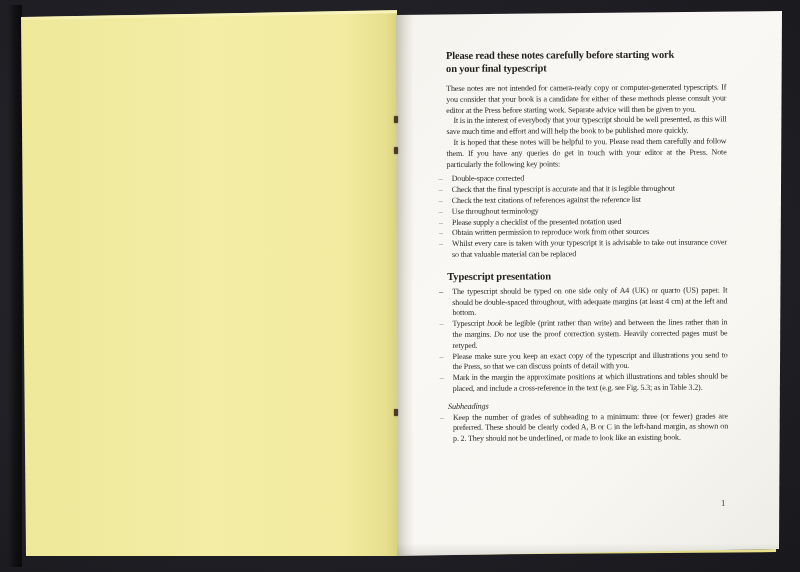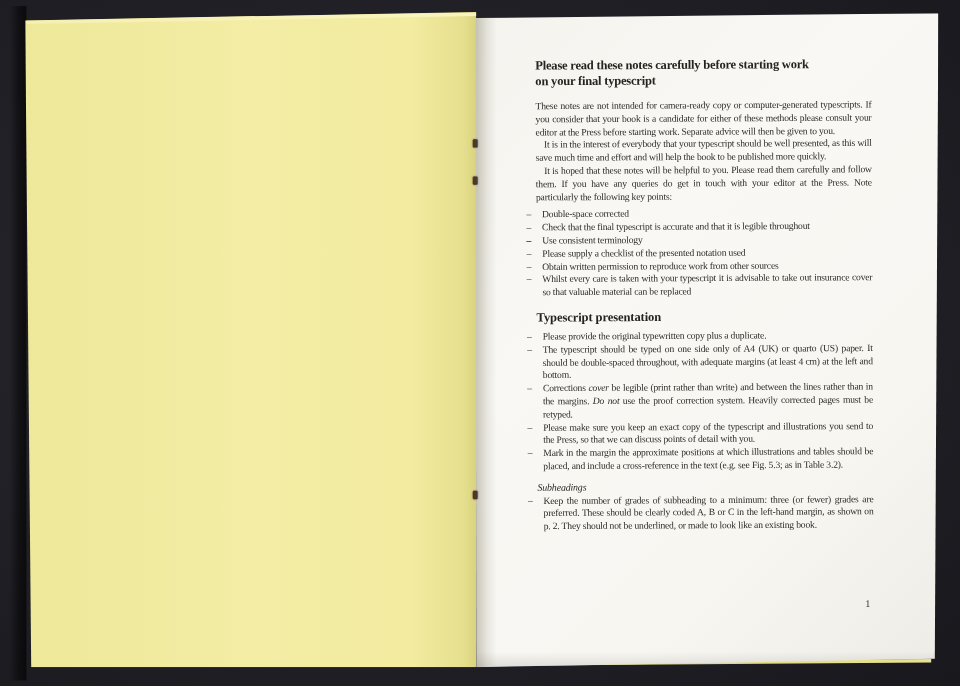--- a/index.html
+++ b/index.html
@@ -114,33 +114,33 @@
         <div>on your final typescript</div>
       </div>
 
       <p>These notes are not intended for camera-ready copy or computer-generated typescripts. If you consider that your book is a candidate for either of these methods please consult your editor at the Press before starting work. Separate advice will then be given to you.</p>
       <p class="indent">It is in the interest of everybody that your typescript should be well presented, as this will save much time and effort and will help the book to be published more quickly.</p>
       <p class="indent">It is hoped that these notes will be helpful to you. Please read them carefully and follow them. If you have any queries do get in touch with your editor at the Press. Note particularly the following key points:</p>
 
       <ul class="dash-list">
         <li><span class="dash">–</span><span>Double-space corrected</span></li>
         <li><span class="dash">–</span><span>Check that the final typescript is accurate and that it is legible throughout</span></li>
-        <li><span class="dash">–</span></li>
-        <li><span class="dash">–</span><span>Use consistent terminology</span></li>
+        <li><span class="dash">–</span><span>Check the text citations of references against the reference list</span></li>
+        <li><span class="dash">–</span><span>Use throughout terminology</span></li>
         <li><span class="dash">–</span><span>Please supply a checklist of the presented notation used</span></li>
         <li><span class="dash">–</span><span>Obtain written permission to reproduce work from other sources</span></li>
         <li><span class="dash">–</span><span>Whilst every care is taken with your typescript it is advisable to take out insurance cover so that valuable material can be replaced</span></li>
       </ul>
 
       <div class="section-heading">Typescript presentation</div>
 
       <ul class="dash-list">
-        <li><span class="dash">–</span><span>Please provide the original typewritten copy plus a duplicate.</span></li>
+        <li><span class="dash">–</span></li>
         <li><span class="dash">–</span><span>The typescript should be typed on one side only of A4 (UK) or quarto (US) paper. It should be double-spaced throughout, with adequate margins (at least 4 cm) at the left and bottom.</span></li>
-        <li><span class="dash">–</span><span><span>Corrections </span><em>cover</em><span> be legible (print rather than write) and between the lines rather than in the margins. </span><em>Do not</em><span> use the proof correction system. Heavily corrected pages must be retyped.</span></span></li>
+        <li><span class="dash">–</span><span><span>Typescript </span><em>book</em><span> be legible (print rather than write) and between the lines rather than in the margins. </span><em>Do not</em><span> use the proof correction system. Heavily corrected pages must be retyped.</span></span></li>
         <li><span class="dash">–</span><span>Please make sure you keep an exact copy of the typescript and illustrations you send to the Press, so that we can discuss points of detail with you.</span></li>
         <li><span class="dash">–</span><span>Mark in the margin the approximate positions at which illustrations and tables should be placed, and include a cross-reference in the text (e.g. see Fig. 5.3; as in Table 3.2).</span></li>
       </ul>
 
       <div class="sub-heading">Subheadings</div>
 
       <ul class="dash-list" style="margin-top:0">
         <li><span class="dash">–</span><span>Keep the number of grades of subheading to a minimum: three (or fewer) grades are preferred. These should be clearly coded A, B or C in the left-hand margin, as shown on p. 2. They should not be underlined, or made to look like an existing book.</span></li>
       </ul>
     </div>

